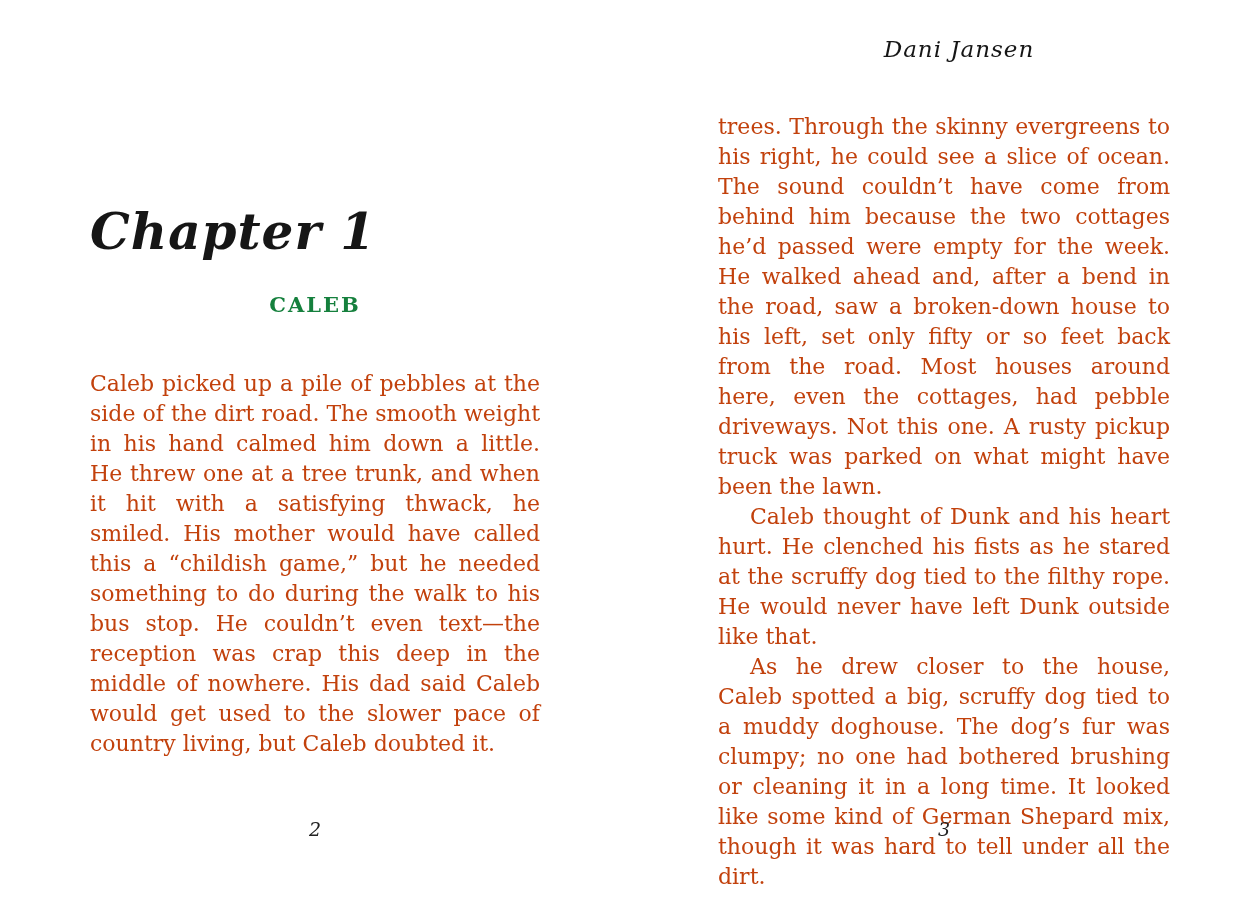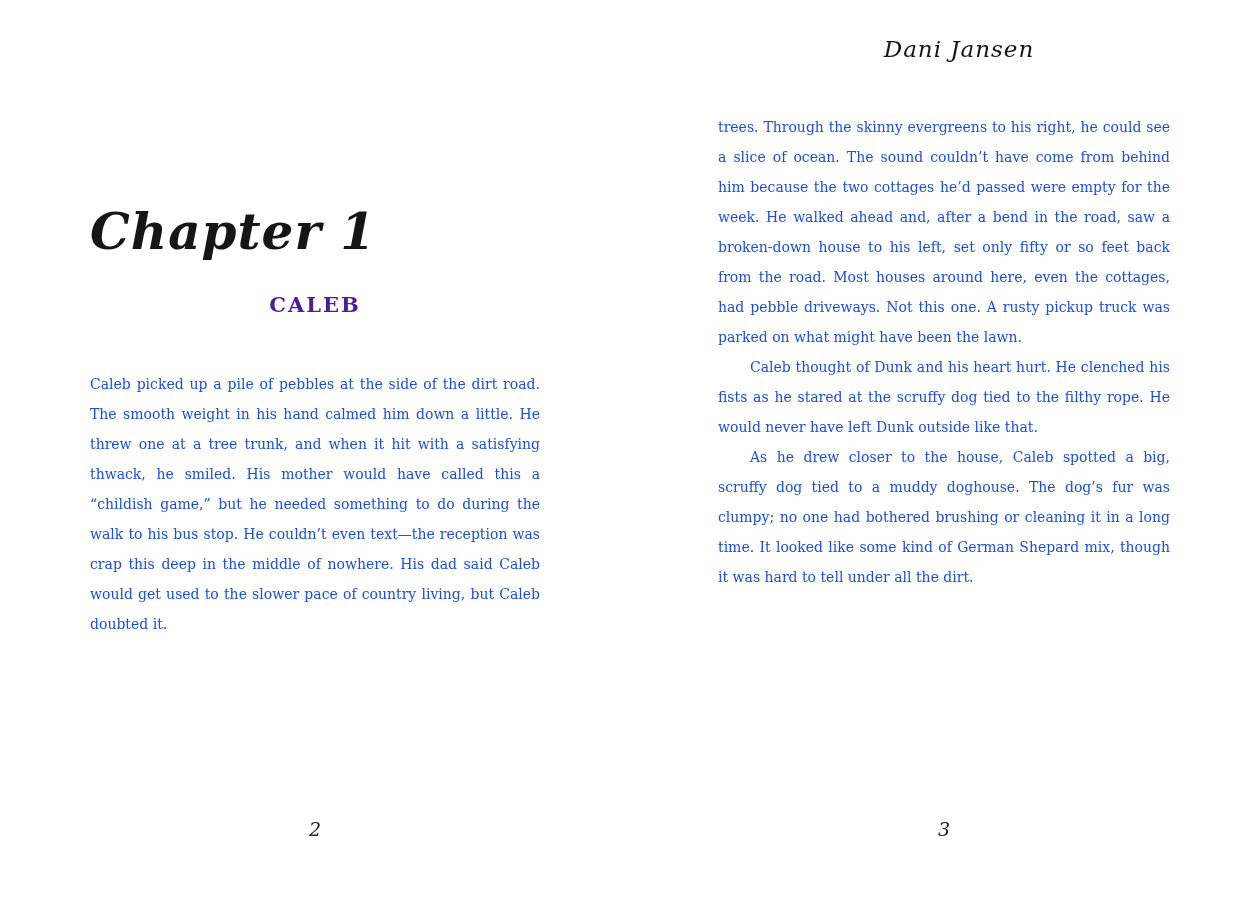--- a/index.html
+++ b/index.html
@@ -30,37 +30,37 @@
     letter-spacing: 1px;
   }
 
   .chapter-subtitle {
     position: absolute;
     top: 292px; left: 0; width: 100%;
     text-align: center;
     font-size: 21px;
     font-weight: 700;
     letter-spacing: 2px;
-    color: #4c1d95;
+    color: #15803d;
   }
 
   .running-header {
     position: absolute;
     top: 36px; left: 15px; width: 100%;
     text-align: center;
     font-size: 23px;
     letter-spacing: 1px;
   }
 
   .body-text {
     position: absolute;
     left: 0; width: 100%;
-    font-size: 14px;
+    font-size: 22px;
     line-height: 30px;
-    color: #1d4ed8;
+    color: #c2410c;
     text-align: justify;
   }
   .page-left  .body-text { top: 369px; }
   .page-right .body-text { top: 112px; }
 
   .body-text p { margin: 0; }
   .body-text p.indent { text-indent: 32px; }
 
   .page-number {
     position: absolute;

